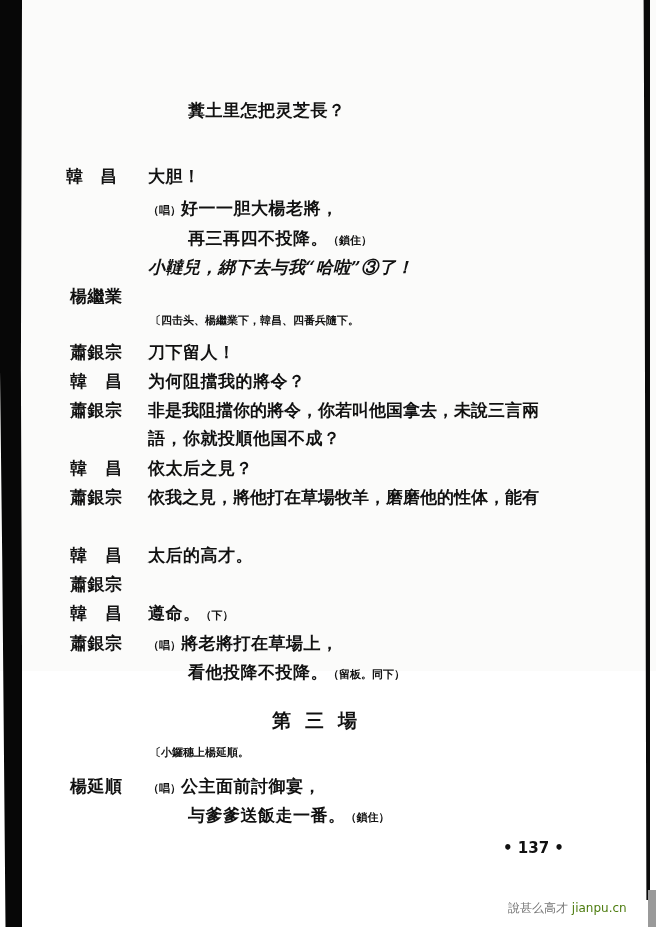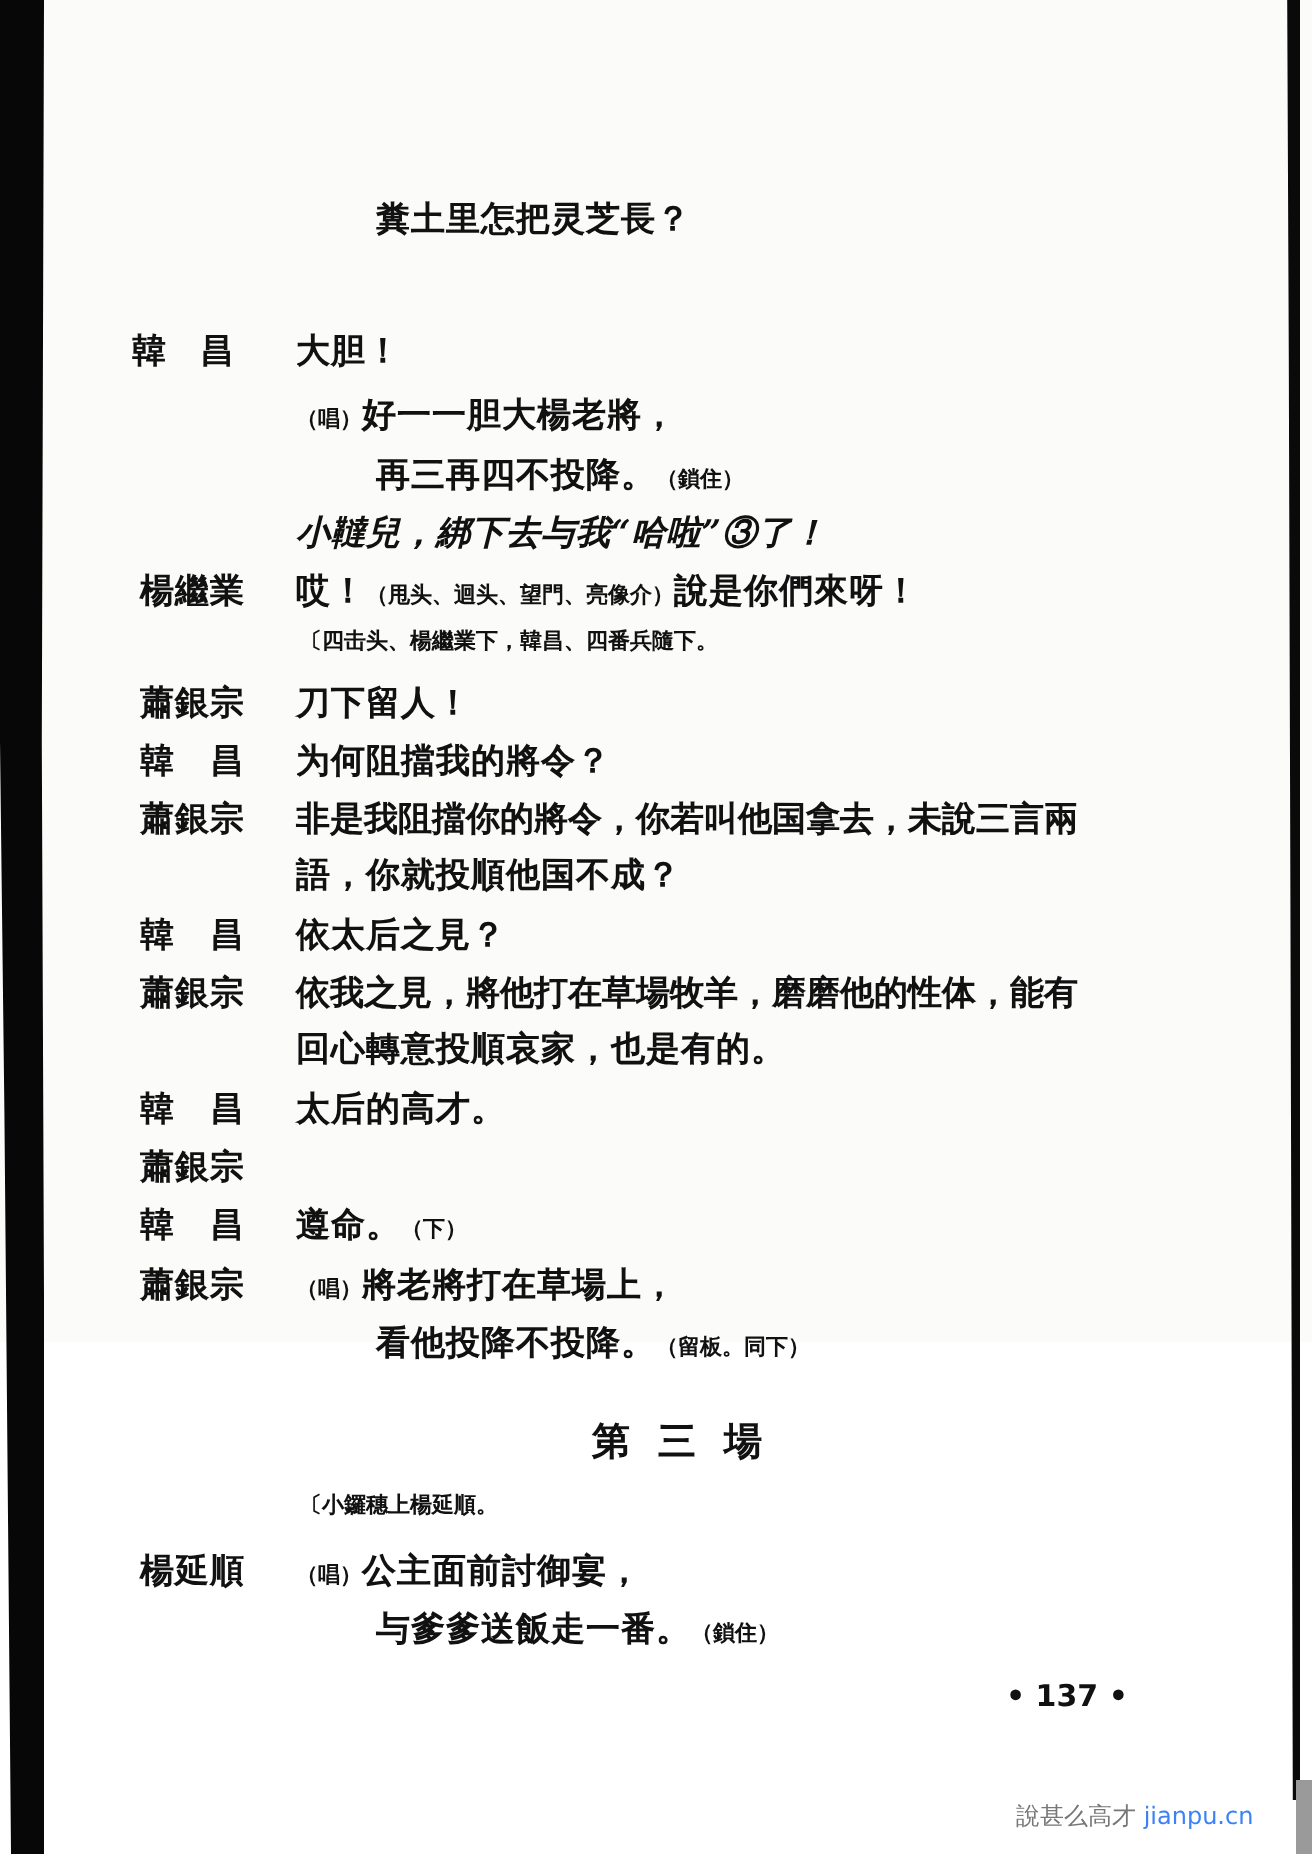--- a/index.html
+++ b/index.html
@@ -40,33 +40,32 @@
     }
     .note { font-size: 11px; font-weight: bold; letter-spacing: 0; }
     .stage {
       position: absolute; white-space: nowrap;
       font-size: 11px; line-height: 14px; font-weight: bold;
     }
     .scene-title {
       position: absolute; white-space: nowrap;
       font-size: 19px; font-weight: bold; letter-spacing: 14px;
       font-family: "DejaVu Sans", "Liberation Sans", sans-serif;
-      margin-left: 24px;
     }
     .page-num {
       position: absolute; white-space: nowrap;
       font-size: 15px; font-weight: bold;
       font-family: "DejaVu Sans", "Liberation Sans", sans-serif;
     }
     .watermark {
       position: absolute; white-space: nowrap;
       font-size: 12px; color: #777;
       font-family: "DejaVu Sans", "Liberation Sans", sans-serif;
     }
-    .watermark .url { color: #3b82f6; }
+    .watermark .url { color: #4d7c0f; }
   </style>
 </head>
 <body>
 
 <div class="page">
   <div class="edge-left"></div>
   <div class="edge-right"></div>
   <div class="edge-right-gray"></div>
 
   <div class="line" style="left:188px; top:100px;">
@@ -85,23 +84,20 @@
 
   <div class="line" style="left:188px; top:228px;">
     <span>再三再四不投降。</span><span class="note">（鎖住）</span>
   </div>
 
   <div class="line" style="left:148px; top:257px;font-style:italic;">
     <span>小韃兒，綁下去与我“哈啦”③了！</span>
   </div>
 
   <div class="speaker" style="left:70px; top:286px;">楊繼業</div>
-  <div class="line" style="left:148px; top:286px;">
-    <span>哎！</span><span class="note">（甩头、迴头、望門、亮像介）</span><span>說是你們來呀！</span>
-  </div>
 
   <div class="stage" style="left:150px; top:314px;">〔四击头、楊繼業下，韓昌、四番兵隨下。</div>
 
   <div class="speaker" style="left:70px; top:342px;">蕭銀宗</div>
   <div class="line" style="left:148px; top:342px;">
     <span>刀下留人！</span>
   </div>
 
   <div class="speaker" style="left:70px; top:371px;">韓　昌</div>
   <div class="line" style="left:148px; top:371px;">
@@ -120,23 +116,20 @@
   <div class="speaker" style="left:70px; top:458px;">韓　昌</div>
   <div class="line" style="left:148px; top:458px;">
     <span>依太后之見？</span>
   </div>
 
   <div class="speaker" style="left:70px; top:487px;">蕭銀宗</div>
   <div class="line" style="left:148px; top:487px; letter-spacing:0;">
     <span>依我之見，將他打在草場牧羊，磨磨他的性体，能有</span>
   </div>
 
-  <div class="line" style="left:148px; top:515px;">
-    <span>回心轉意投順哀家，也是有的。</span>
-  </div>
 
   <div class="speaker" style="left:70px; top:545px;">韓　昌</div>
   <div class="line" style="left:148px; top:545px;">
     <span>太后的高才。</span>
   </div>
 
   <div class="speaker" style="left:70px; top:574px;">蕭銀宗</div>
 
   <div class="speaker" style="left:70px; top:603px;">韓　昌</div>
   <div class="line" style="left:148px; top:603px;">

